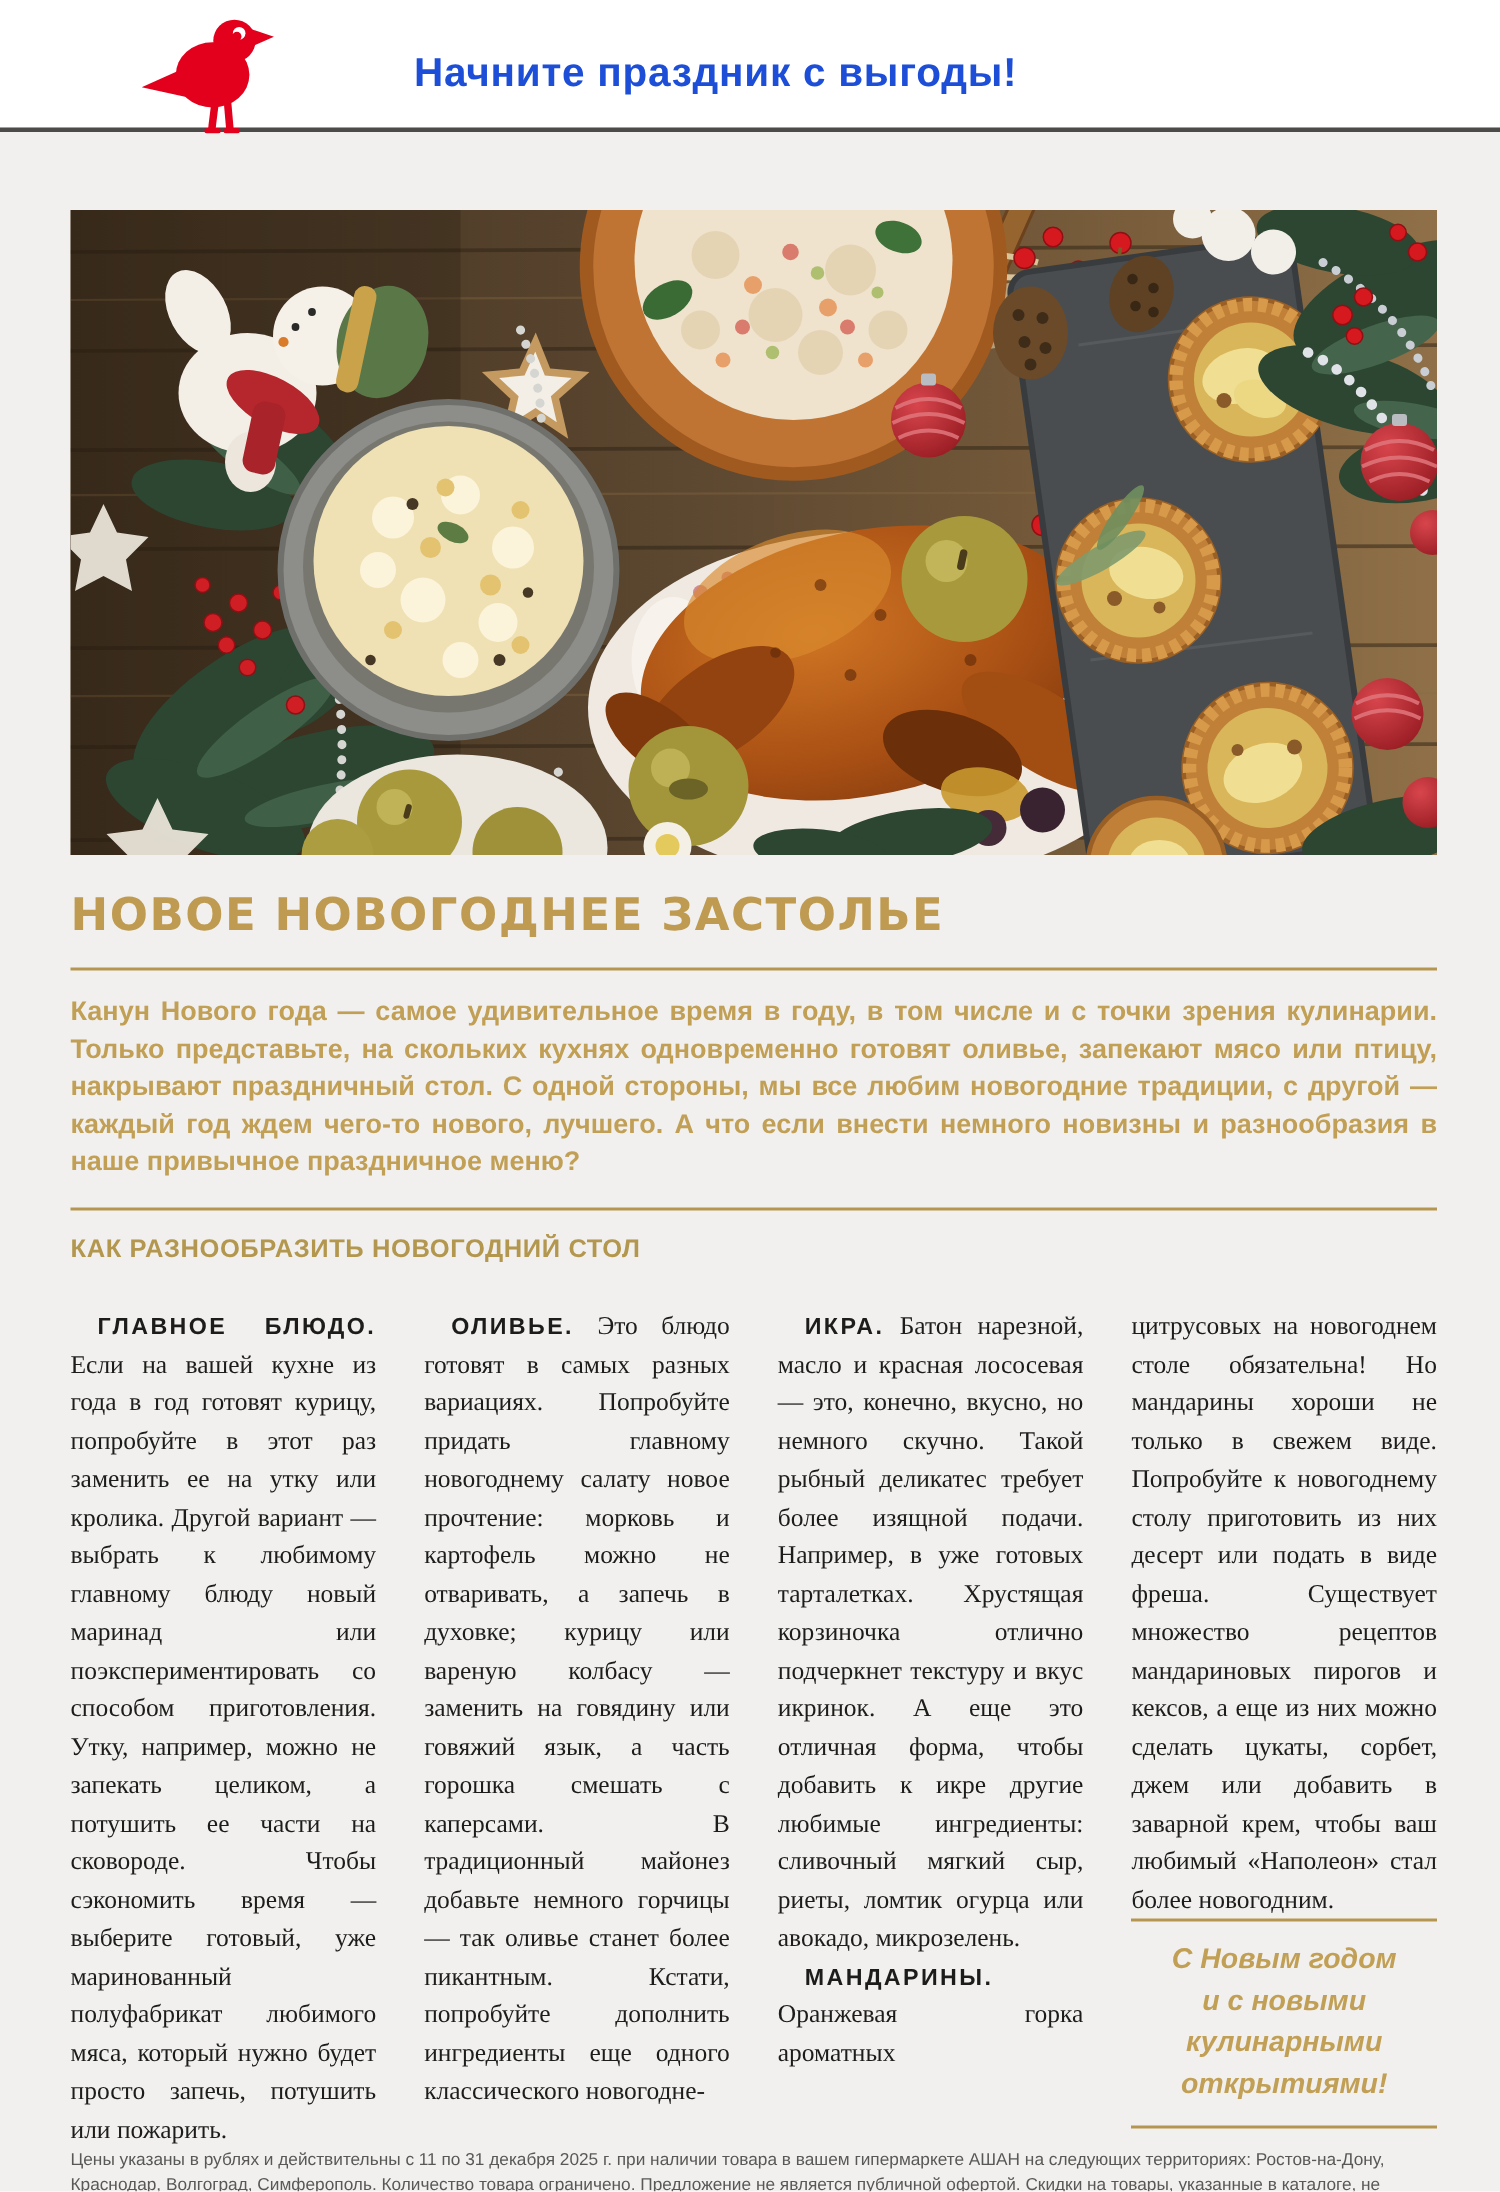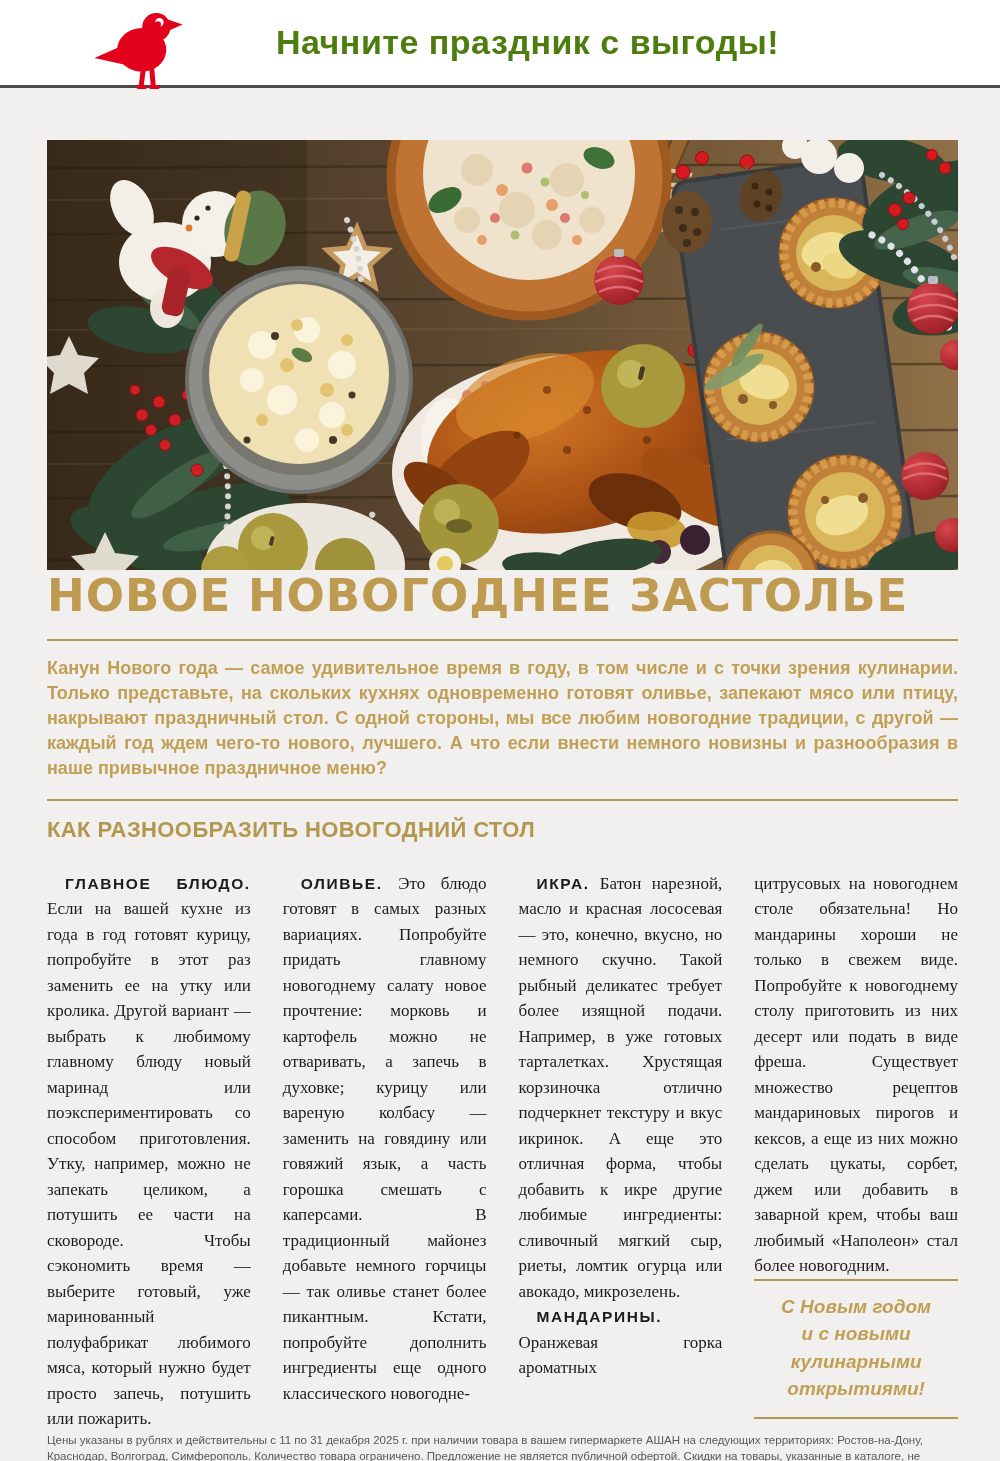--- a/index.html
+++ b/index.html
@@ -7,38 +7,38 @@
   .page {
     width:1000px; height:1461px; background:#f1f0ee; overflow:hidden;
     position:relative; display:flex; flex-direction:column;
     font-family:"Liberation Sans", sans-serif;
   }
   
   .header { height:85px; background:#ffffff; position:relative; flex:none; }
   .header-rule { height:3px; background:#4c4b49; flex:none; position:relative; z-index:1; }
   .bird { position:absolute; left:88px; bottom:-4px; width:102px; height:80px; z-index:2; }
   .header-title {
-    position:absolute; left:276px; top:23px;
-    font-size:34px; font-weight:bold; letter-spacing:0.5px; color:#4d7c0f;
+    position:absolute; left:276px; top:33px;
+    font-size:27px; font-weight:bold; letter-spacing:0.5px; color:#1d4ed8;
   }
   
   .content { width:911px; margin-left:47px; flex:none; }
   .photo-wrap { margin-top:52px; height:430px; overflow:hidden; background:#5a4530; }
   .photo-wrap svg { display:block; width:911px; height:430px; }
   .page-title {
-    margin:1px 0 0; font-family:"DejaVu Sans", sans-serif; font-weight:bold;
-    font-size:45px; line-height:1.1; color:#bf9b51; letter-spacing:1px; white-space:nowrap;
+    margin:24px 0 0; font-family:"DejaVu Sans", sans-serif; font-weight:bold;
+    font-size:30px; line-height:1.1; color:#bf9b51; letter-spacing:1px; white-space:nowrap;
   }
   .gold-rule { border:none; border-top:2px solid #b59650; margin:18px 0 0; }
   .intro {
     margin:15px 0 0; font-weight:bold; font-size:18px; line-height:1.39;
     color:#c19f55; text-align:justify;
   }
   .section-heading {
-    margin:16px 0 6px; font-weight:bold; font-size:22px; letter-spacing:0.4px; color:#b3974e;
+    margin:16px 0 6px; font-weight:bold; font-size:17px; letter-spacing:0.4px; color:#b3974e;
   }
   .columns { display:flex; gap:32px; margin-top:28px; }
   .col {
     flex:1 1 0; min-width:0; font-family:"Liberation Serif", serif;
     font-size:17px; line-height:1.5; color:#1c1c1a; text-align:justify;
   }
   .col p { margin:0; }
   .col p.indent { text-indent:18px; }
   .lead {
     font-family:"Liberation Sans", sans-serif; font-weight:bold;

